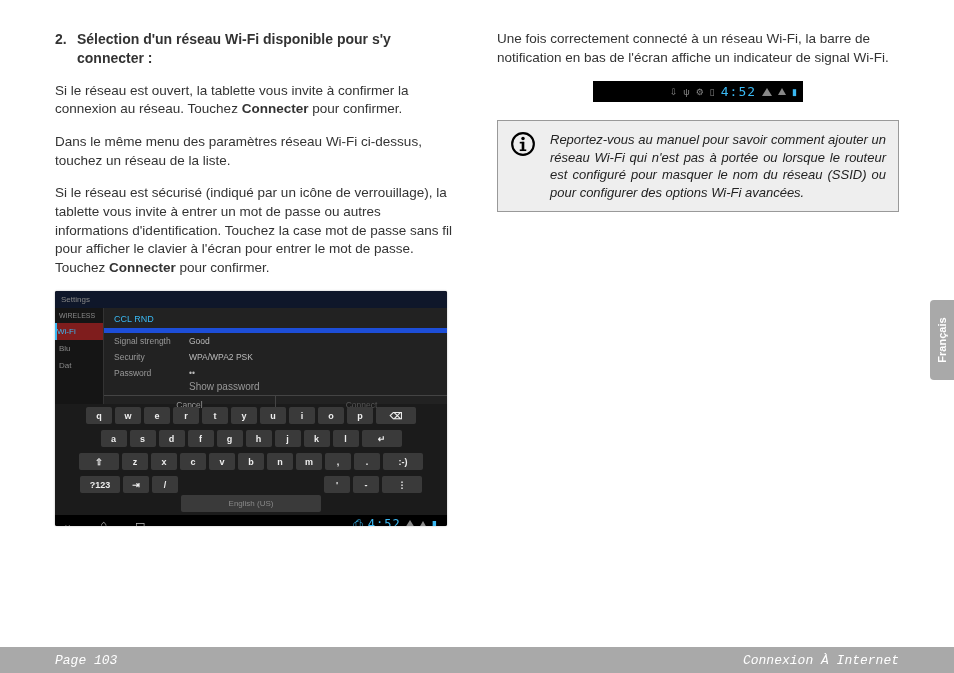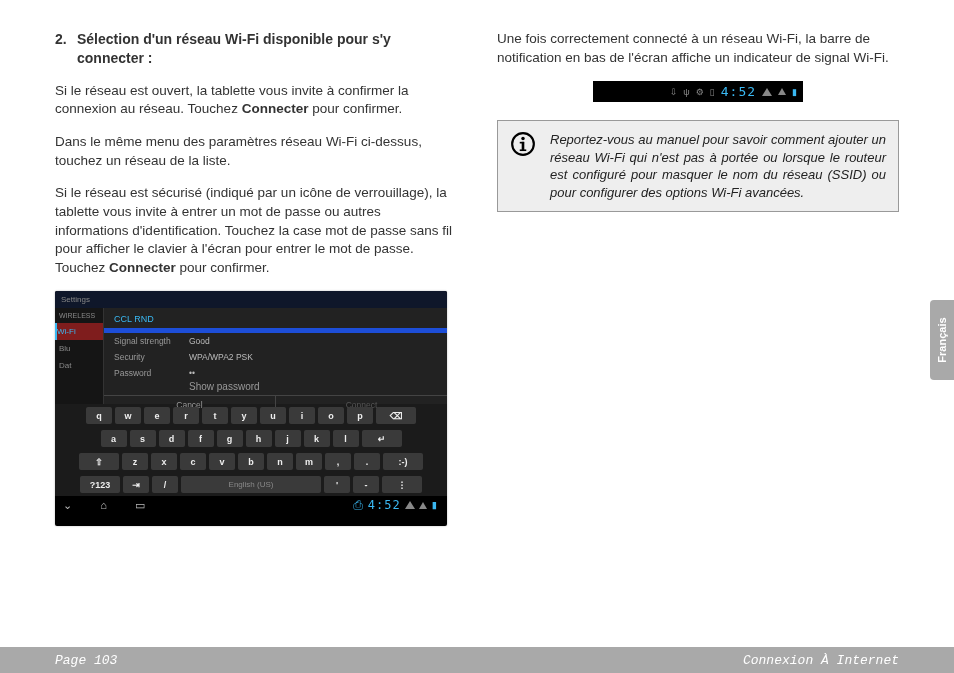--- a/index.html
+++ b/index.html
@@ -22,21 +22,21 @@
 .dlg-row{display:flex;padding:3px 10px;font-size:8.5px;color:#bbb;}
 .dlg-row .lab{width:75px;color:#999;}
 .dlg-btns{display:flex;border-top:1px solid #444;}
 .dlg-btns div{flex:1;text-align:center;padding:4px 0;font-size:8.5px;color:#999;border-right:1px solid #444;}
 .dlg-btns div:last-child{border-right:none;color:#555;}
 .show-pw{font-size:10px;color:#999;padding:0 10px 3px 85px;}
 .kbd{background:#1b1b1b;}
 .krow{display:flex;justify-content:center;gap:3px;padding:3px 4px;}
 .key{background:#3a3a3a;color:#eee;height:17px;min-width:26px;border-radius:2px;display:flex;align-items:center;justify-content:center;font-size:9px;font-weight:bold;}
 .key.wide{min-width:40px;}
-.key.space{flex:1;max-width:140px;color:#888;font-weight:normal;font-size:8px;}
+.key.space{flex:1;max-width:140px;color:#888;font-weight:normal;font-size:8px;margin-top:19px;}
 .ss-nav{height:18px;background:#000;display:flex;align-items:center;justify-content:space-between;padding:0 8px;}
 .ss-nav .nbtns{display:flex;gap:28px;color:#bbb;font-size:11px;}
 .ss-nav .clock{color:#3ab8f2;font-family:monospace;font-size:12px;letter-spacing:1px;display:flex;align-items:center;gap:4px;}
 .statusbar{width:210px;height:21px;background:#000;margin:6px auto 18px auto;display:flex;align-items:center;justify-content:flex-end;padding:0 6px;gap:6px;box-sizing:border-box;}
 .statusbar .ic{color:#888;font-size:9px;}
 .statusbar .clock{color:#3ab8f2;font-family:monospace;font-size:13px;letter-spacing:1px;}
 .infobox{border:1px solid #999;border-radius:0;background:#eee;padding:10px 12px;display:flex;gap:12px;margin-top:4px;}
 .infobox .icon{flex:0 0 28px;}
 .infobox .txt{font-style:italic;font-size:13px;line-height:1.35;text-align:justify;color:#222;}
 .info-svg{width:26px;height:26px;}

